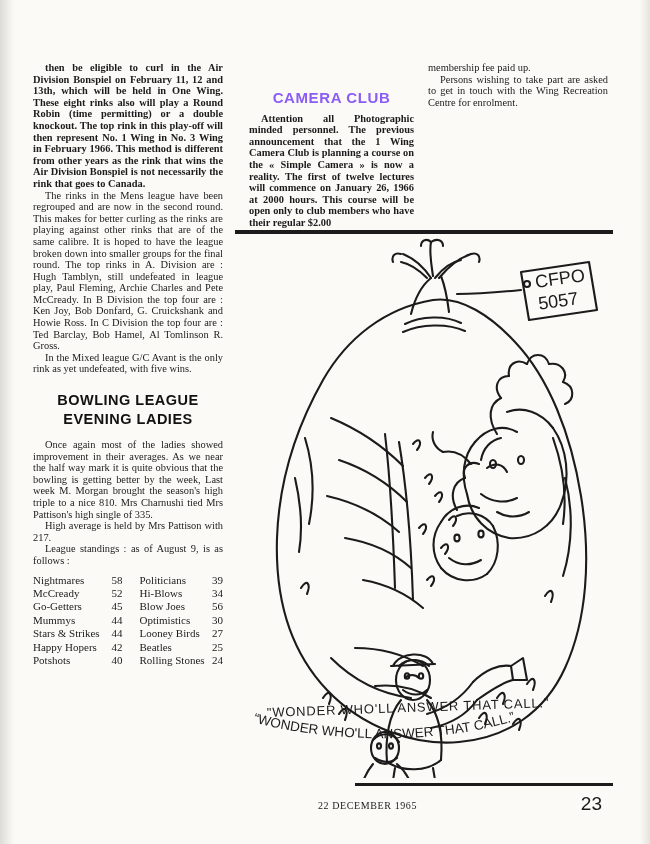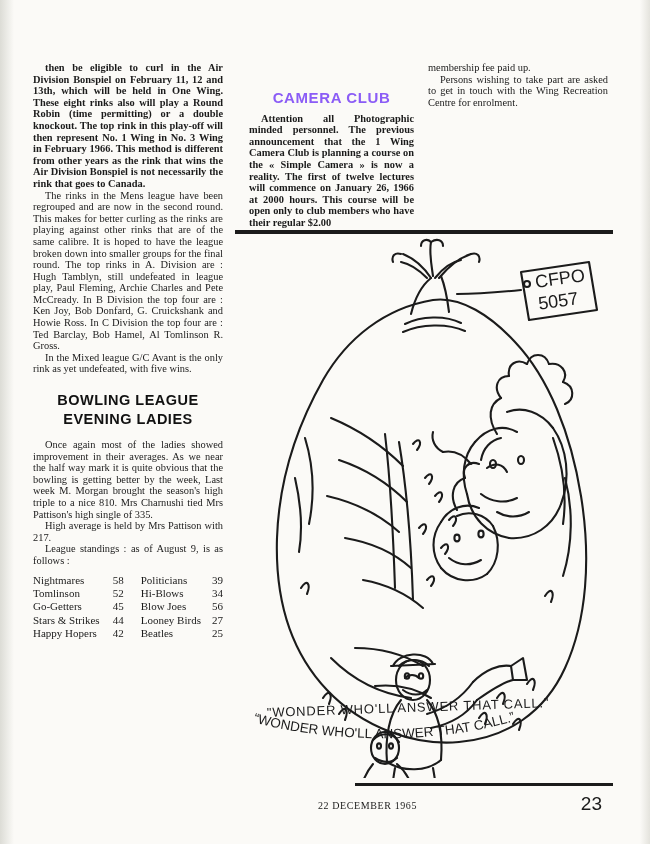--- a/index.html
+++ b/index.html
@@ -163,42 +163,54 @@
 
     <table class="standings">
       <tbody>
         <tr>
           <td class="n1">Nightmares</td>
           <td class="v1">58</td>
           <td class="n2">Politicians</td>
           <td class="v2">39</td>
         </tr>
         <tr>
-          <td class="n1">Tomlinson</td>
+          <td class="n1">McCready</td>
           <td class="v1">52</td>
           <td class="n2">Hi-Blows</td>
           <td class="v2">34</td>
         </tr>
         <tr>
           <td class="n1">Go-Getters</td>
           <td class="v1">45</td>
           <td class="n2">Blow Joes</td>
           <td class="v2">56</td>
         </tr>
         <tr>
+          <td class="n1">Mummys</td>
+          <td class="v1">44</td>
+          <td class="n2">Optimistics</td>
+          <td class="v2">30</td>
+        </tr>
+        <tr>
           <td class="n1">Stars &amp; Strikes</td>
           <td class="v1">44</td>
           <td class="n2">Looney Birds</td>
           <td class="v2">27</td>
         </tr>
         <tr>
           <td class="n1">Happy Hopers</td>
           <td class="v1">42</td>
           <td class="n2">Beatles</td>
           <td class="v2">25</td>
+        </tr>
+        <tr>
+          <td class="n1">Potshots</td>
+          <td class="v1">40</td>
+          <td class="n2">Rolling Stones</td>
+          <td class="v2">24</td>
         </tr>
       </tbody>
     </table>
   </div>
 
   <div class="col" id="col-mid">
     <div class="head-main">CAMERA CLUB</div>
     <p class="first">Attention all Photographic minded personnel. The previous announcement that the 1 Wing Camera Club is planning a course on the « Simple Camera » is now a reality. The first of twelve lectures will commence on January 26, 1966 at 2000 hours. This course will be open only to club members who have their regular $2.00</p>
   </div>
 

